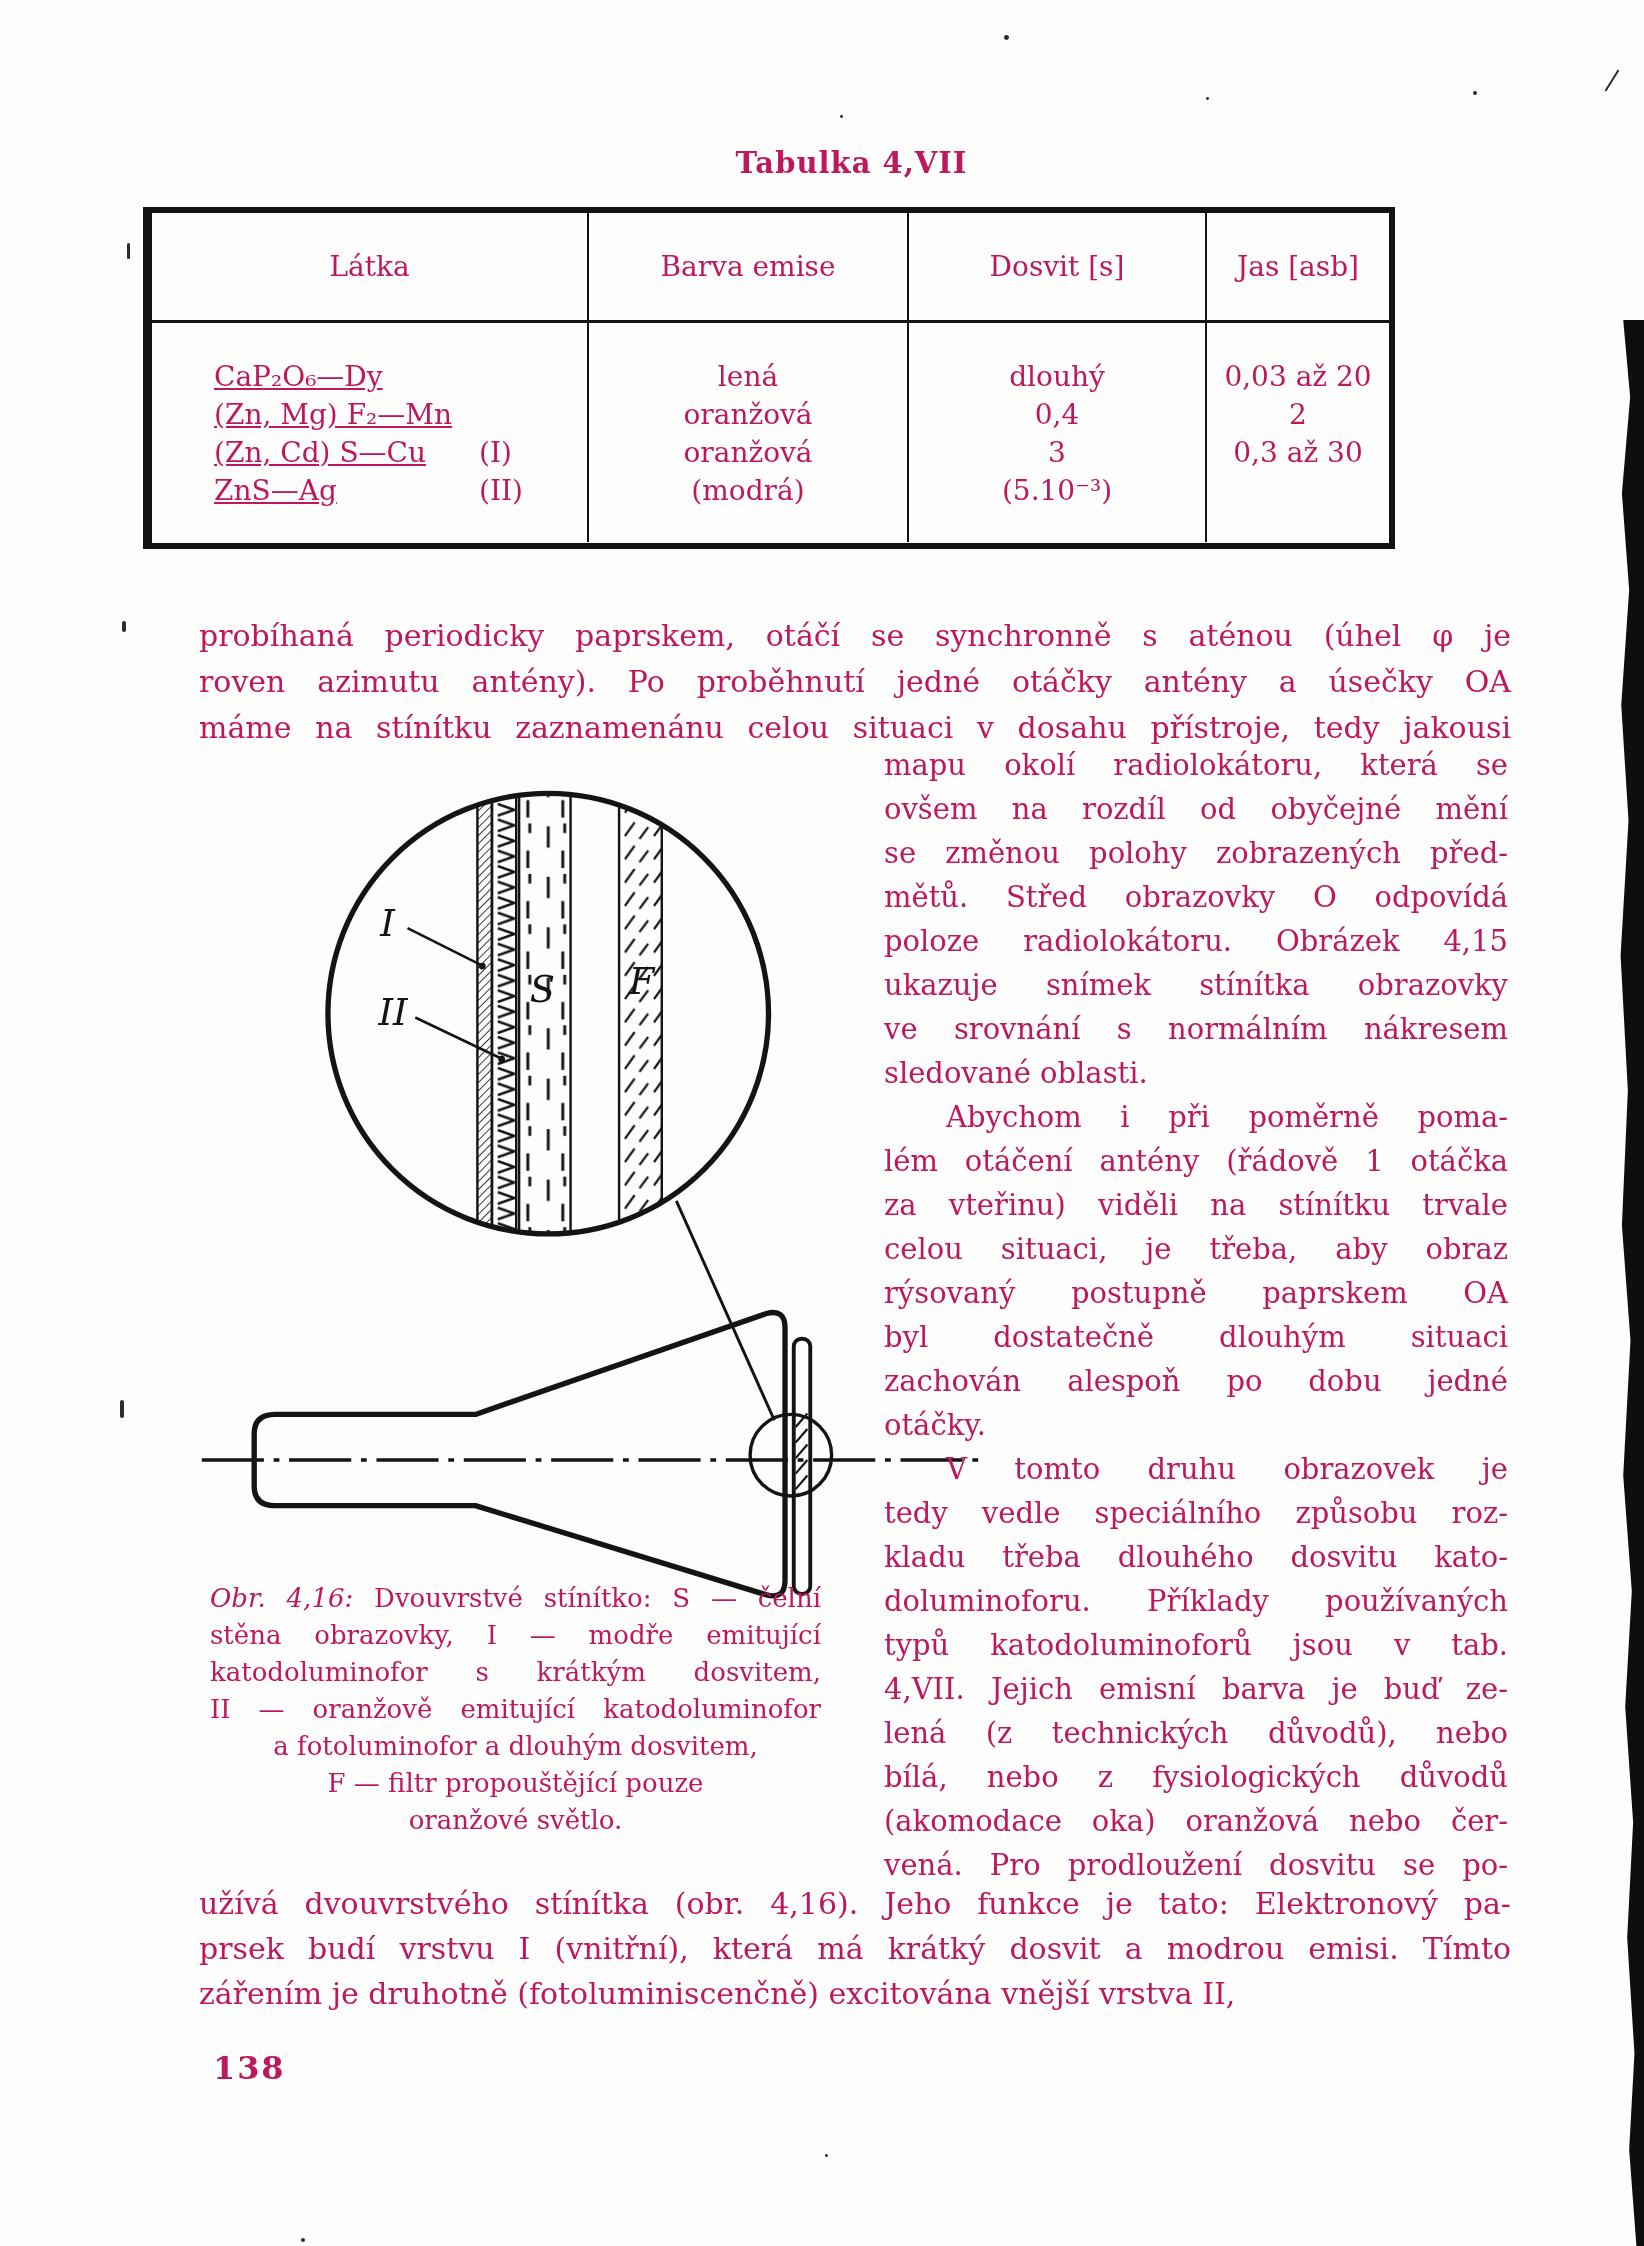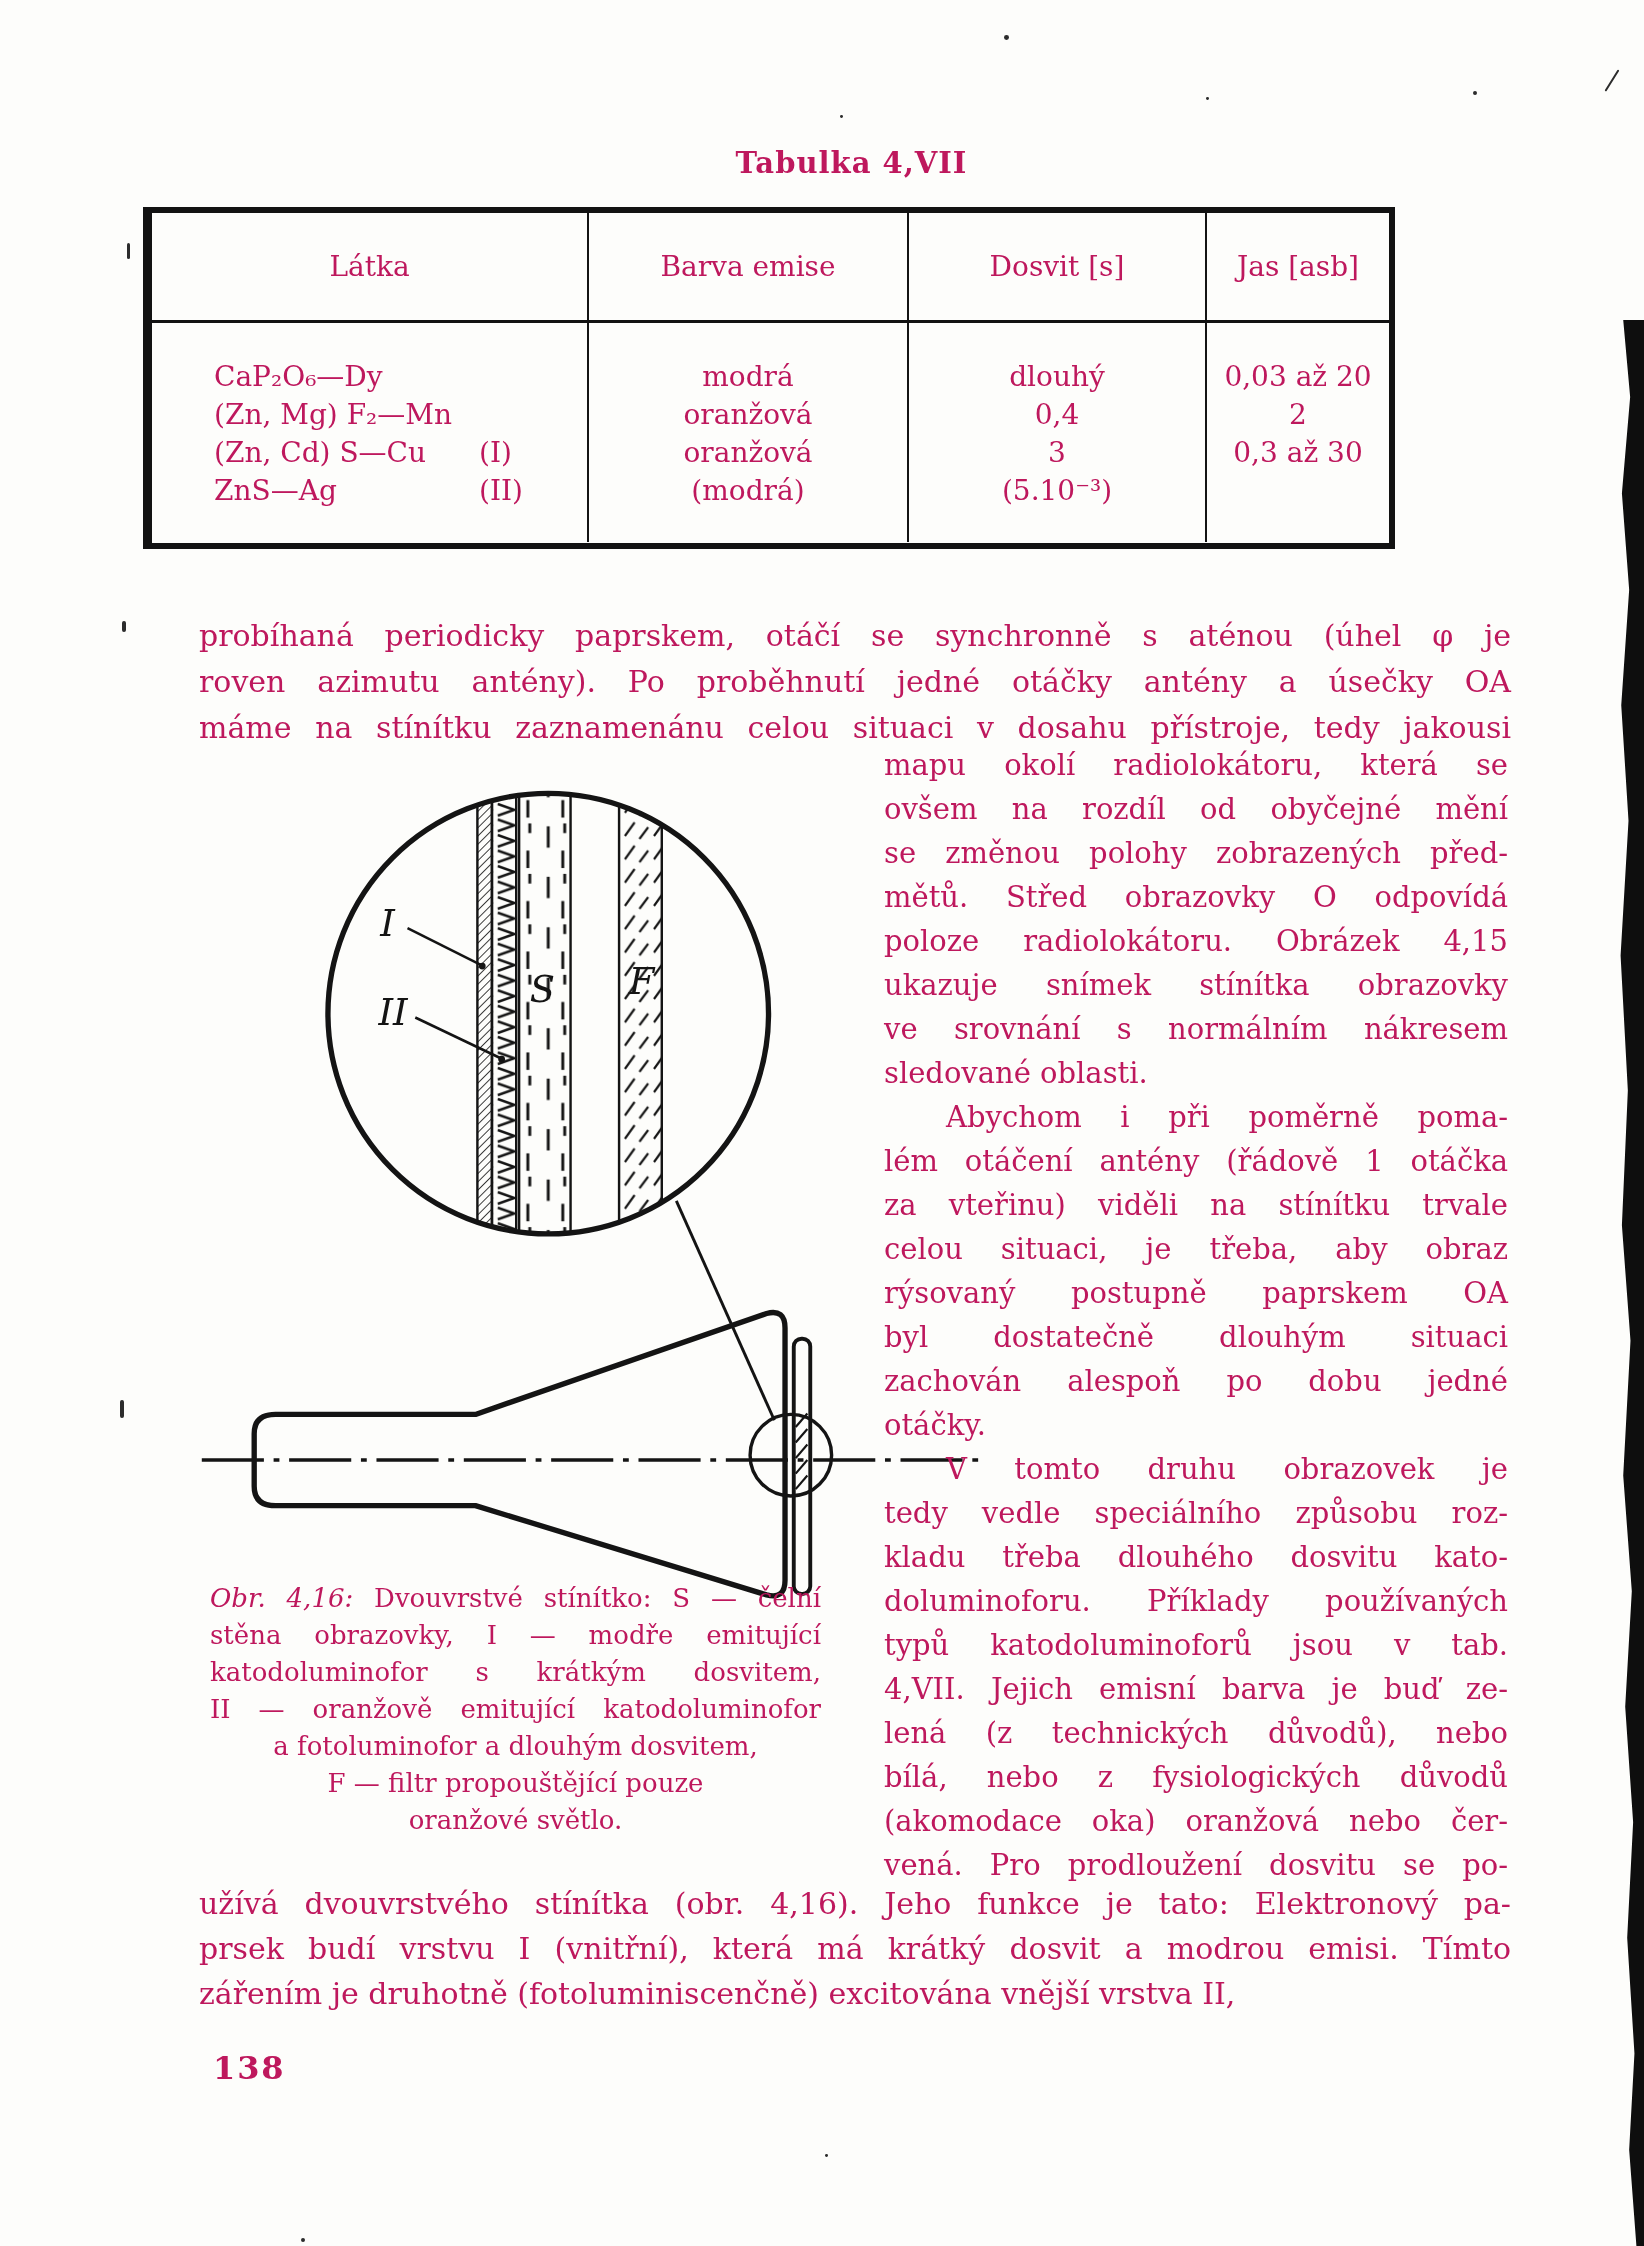--- a/index.html
+++ b/index.html
@@ -31,21 +31,21 @@
   .tbl-body{
     display:grid; grid-template-columns:437px 320px 298px 1fr;
     height:calc(100% - 111px);
   }
   .bcell{
     border-right:2.9px solid #141414; padding-top:35px;
     font-size:28px; line-height:38px; text-align:center;
   }
   .bcell:last-child{border-right:none;}
   .bcell.latka{text-align:left; padding-left:62px;}
-  .lline{position:relative;}
+  .lline{position:relative;text-decoration:underline;}
   .lmark{position:absolute; left:265px; top:0;}
   
   .para{position:absolute; font-size:30px; line-height:46px;}
   .p-intro{left:199px; top:613px; width:1312px;}
   .p-bottom{left:199px; top:1881px; width:1312px; line-height:45px;}
   .rcol{position:absolute; left:884px; top:743px; width:624px;
         font-size:29px; line-height:44px;}
   .jl{text-align:justify; text-align-last:justify;}
   .ll{text-align:left;}
   .ind{text-indent:62px;}
@@ -85,21 +85,21 @@
       <div class="hcell">Jas [asb]</div>
     </div>
     <div class="tbl-body">
       <div class="bcell latka">
         <div class="lline"><span>CaP₂O₆—Dy</span><span class="lmark"></span></div>
         <div class="lline"><span>(Zn, Mg) F₂—Mn</span><span class="lmark"></span></div>
         <div class="lline"><span>(Zn, Cd) S—Cu</span><span class="lmark">(I)</span></div>
         <div class="lline"><span>ZnS—Ag</span><span class="lmark">(II)</span></div>
       </div>
       <div class="bcell">
-        <div>modrá</div>
+        <div>lená</div>
         <div>oranžová</div>
         <div>oranžová</div>
         <div>(modrá)</div>
       </div>
       <div class="bcell">
         <div>dlouhý</div>
         <div>0,4</div>
         <div>3</div>
         <div>(5.10⁻³)</div>
       </div>

